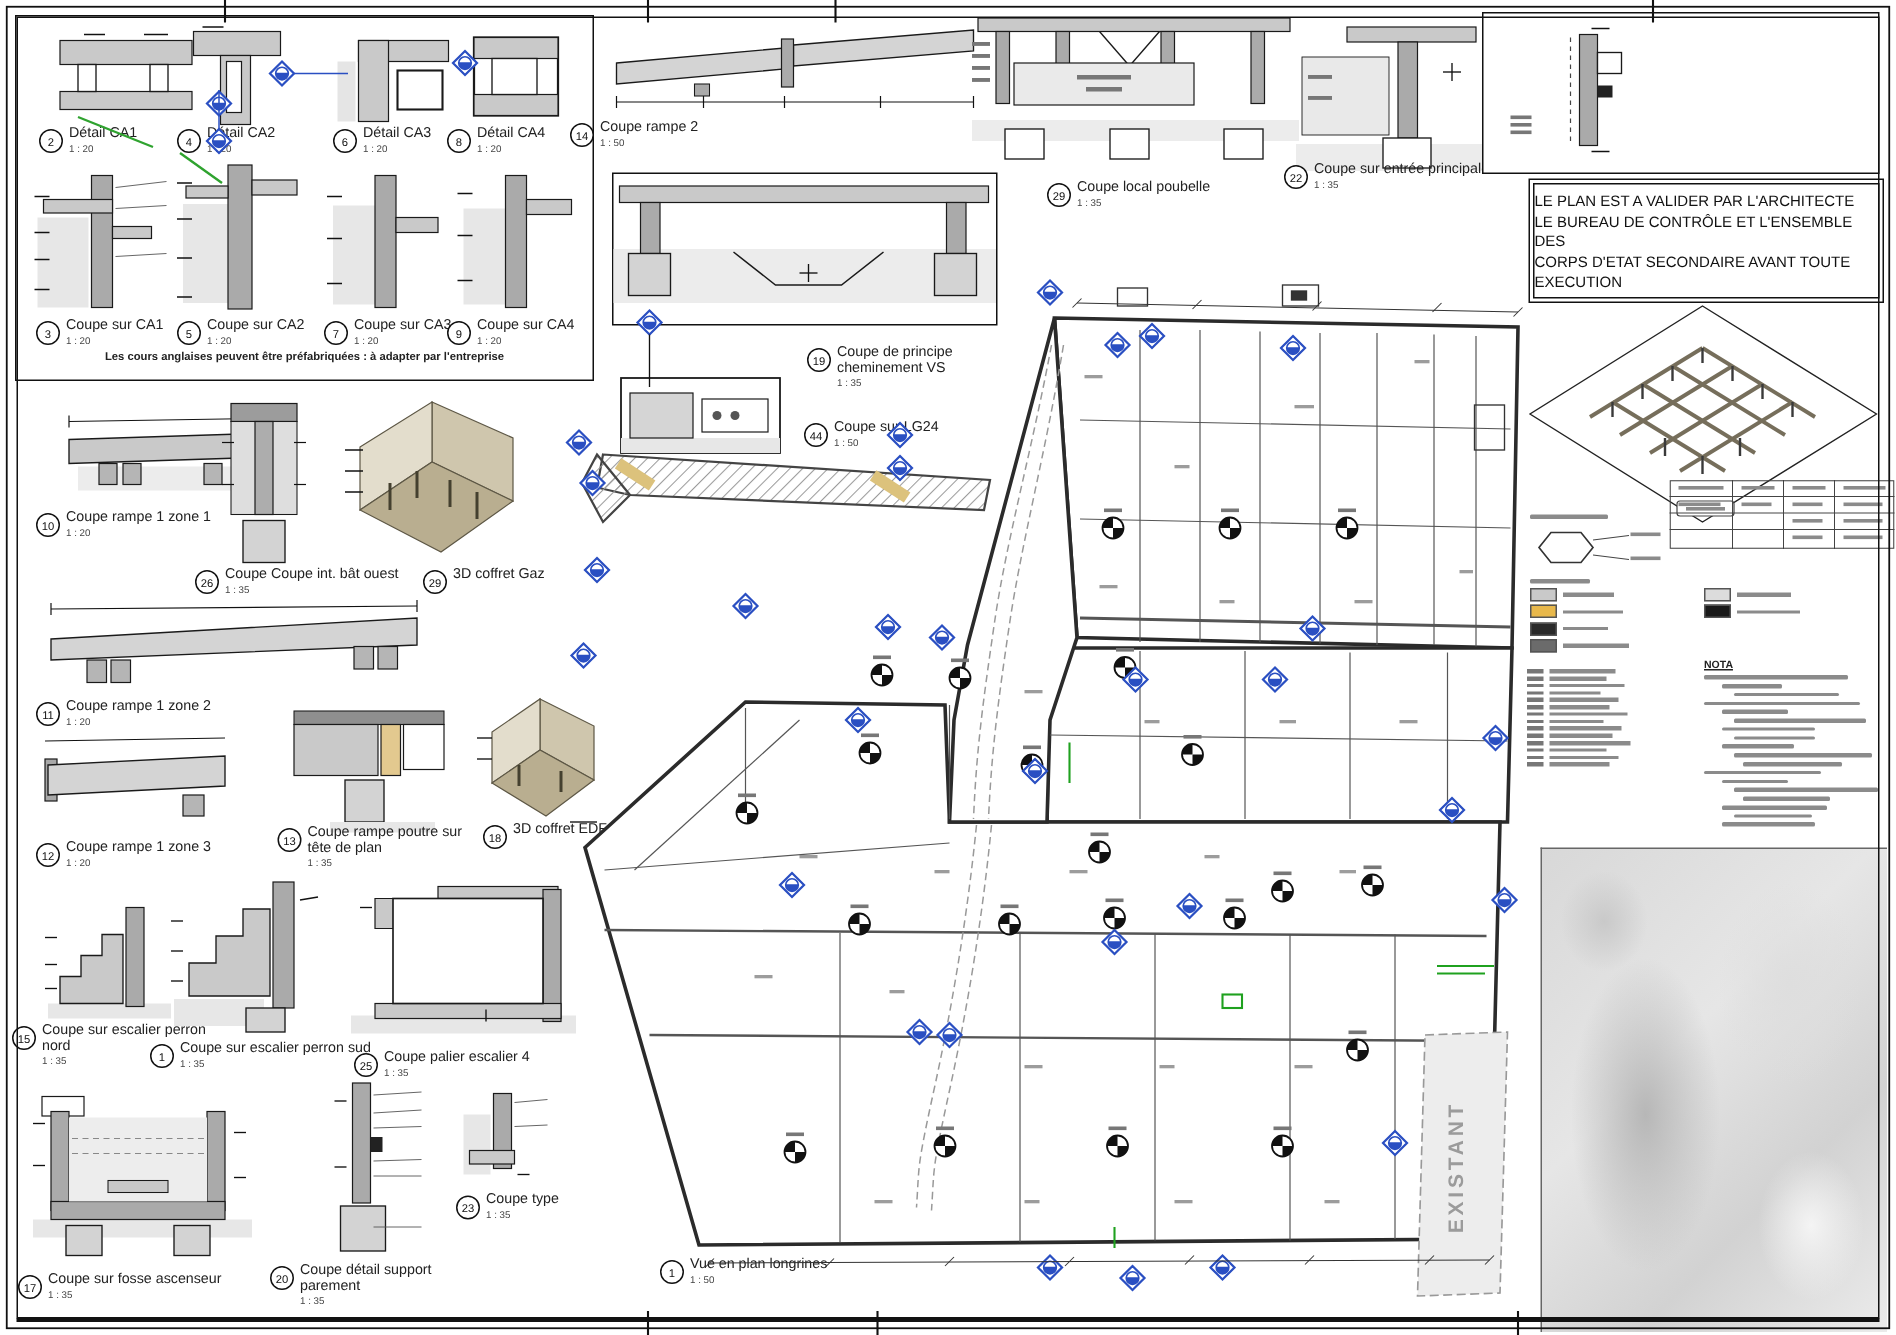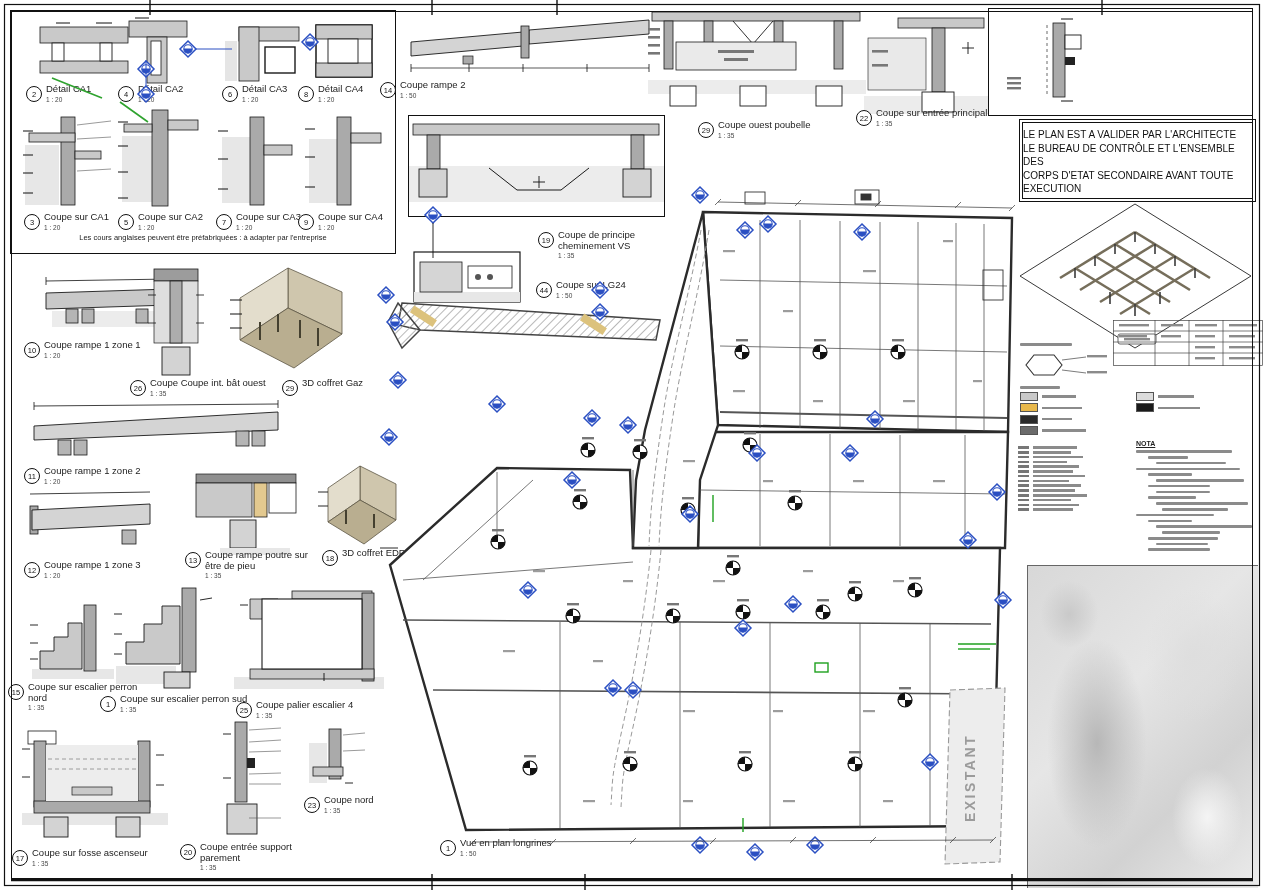--- a/index.html
+++ b/index.html
@@ -28,21 +28,21 @@
       radial-gradient(closest-side at 72% 28%, #dedede, rgba(222,222,222,0) 75%),
       radial-gradient(closest-side at 78% 78%, #f4f4f4, rgba(244,244,244,0) 70%),
       radial-gradient(closest-side at 18% 15%, #c9c9c9, rgba(201,201,201,0) 70%),
       linear-gradient(135deg,#d8d8d8 0%,#e6e6e6 40%,#d2d2d2 70%,#ebebeb 100%);
     border-top:1px solid #666;border-left:1px solid #666;
   }
 </style>
 </head>
 <body>
 
-<div class="abs box" style="left:10px;top:10px;width:384px;height:242px;">
+<div class="abs box" style="left:10px;top:10px;width:384px;height:242px;font-weight:bold;">
 
   <svg class="abs" style="left:15px;top:10px" width="115" height="62">
     <rect x="14" y="6" width="88" height="16" fill="#c9c9c9" stroke="#1a1a1a" stroke-width="0.8"></rect>
     <rect x="14" y="40" width="88" height="12" fill="#c9c9c9" stroke="#1a1a1a" stroke-width="0.8"></rect>
     <rect x="26" y="22" width="12" height="18" fill="#fff" stroke="#1a1a1a" stroke-width="0.9"></rect>
     <rect x="74" y="22" width="12" height="18" fill="#fff" stroke="#1a1a1a" stroke-width="0.9"></rect>
     <line x1="30" y1="2" x2="44" y2="2" stroke="#111" stroke-width="1"></line>
       <line x1="70" y1="2" x2="86" y2="2" stroke="#111" stroke-width="1"></line>
   </svg>
 
@@ -383,21 +383,21 @@
 <div class="lbl" style="left:24px;top:560px;width:140px">
     <span class="n">12</span>
     <span class="tw">
       <span class="t">Coupe rampe 1 zone 3</span>
       <span class="s">1 : 20</span>
     </span>
   </div>
 <div class="lbl" style="left:185px;top:550px;width:125px">
     <span class="n">13</span>
     <span class="tw">
-      <span class="t">Coupe rampe poutre sur être de pieu</span>
+      <span class="t">Coupe rampe poutre sur tête de plan</span>
       <span class="s">1 : 35</span>
     </span>
   </div>
 <div class="lbl" style="left:322px;top:548px">
     <span class="n">18</span>
     <span class="tw">
       <span class="t">3D coffret EDF</span>
     </span>
   </div>
 <div class="lbl" style="left:8px;top:682px;width:135px">
@@ -424,28 +424,28 @@
 <div class="lbl" style="left:12px;top:848px;width:150px">
     <span class="n">17</span>
     <span class="tw">
       <span class="t">Coupe sur fosse ascenseur</span>
       <span class="s">1 : 35</span>
     </span>
   </div>
 <div class="lbl" style="left:180px;top:842px;width:120px">
     <span class="n">20</span>
     <span class="tw">
-      <span class="t">Coupe entrée support parement</span>
+      <span class="t">Coupe détail support parement</span>
       <span class="s">1 : 35</span>
     </span>
   </div>
 <div class="lbl" style="left:304px;top:795px">
     <span class="n">23</span>
     <span class="tw">
-      <span class="t">Coupe nord</span>
+      <span class="t">Coupe type</span>
       <span class="s">1 : 35</span>
     </span>
   </div>
 
 <svg class="abs" style="left:405px;top:12px" width="255" height="62">
   <polygon points="6,30 118,20 118,34 6,44" fill="#d4d4d4" stroke="#1a1a1a" stroke-width="0.9"></polygon>
   <polygon points="124,18 244,8 244,22 124,32" fill="#d4d4d4" stroke="#1a1a1a" stroke-width="0.9"></polygon>
   <rect x="116" y="14" width="8" height="32" fill="#aaaaaa" stroke="#1a1a1a" stroke-width="0.8"></rect>
   <rect x="58" y="44" width="10" height="8" fill="#aaaaaa" stroke="#1a1a1a" stroke-width="0.7"></rect>
   <line x1="6" y1="56" x2="244" y2="56" stroke="#111" stroke-width="0.7"></line>
@@ -543,21 +543,21 @@
 <div class="lbl" style="left:536px;top:280px">
     <span class="n">44</span>
     <span class="tw">
       <span class="t">Coupe sur LG24</span>
       <span class="s">1 : 50</span>
     </span>
   </div>
 <div class="lbl" style="left:698px;top:120px;width:140px">
     <span class="n">29</span>
     <span class="tw">
-      <span class="t">Coupe ouest poubelle</span>
+      <span class="t">Coupe local poubelle</span>
       <span class="s">1 : 35</span>
     </span>
   </div>
 <div class="lbl" style="left:856px;top:108px;width:170px">
     <span class="n">22</span>
     <span class="tw">
       <span class="t">Coupe sur entrée principale</span>
       <span class="s">1 : 35</span>
     </span>
   </div>

